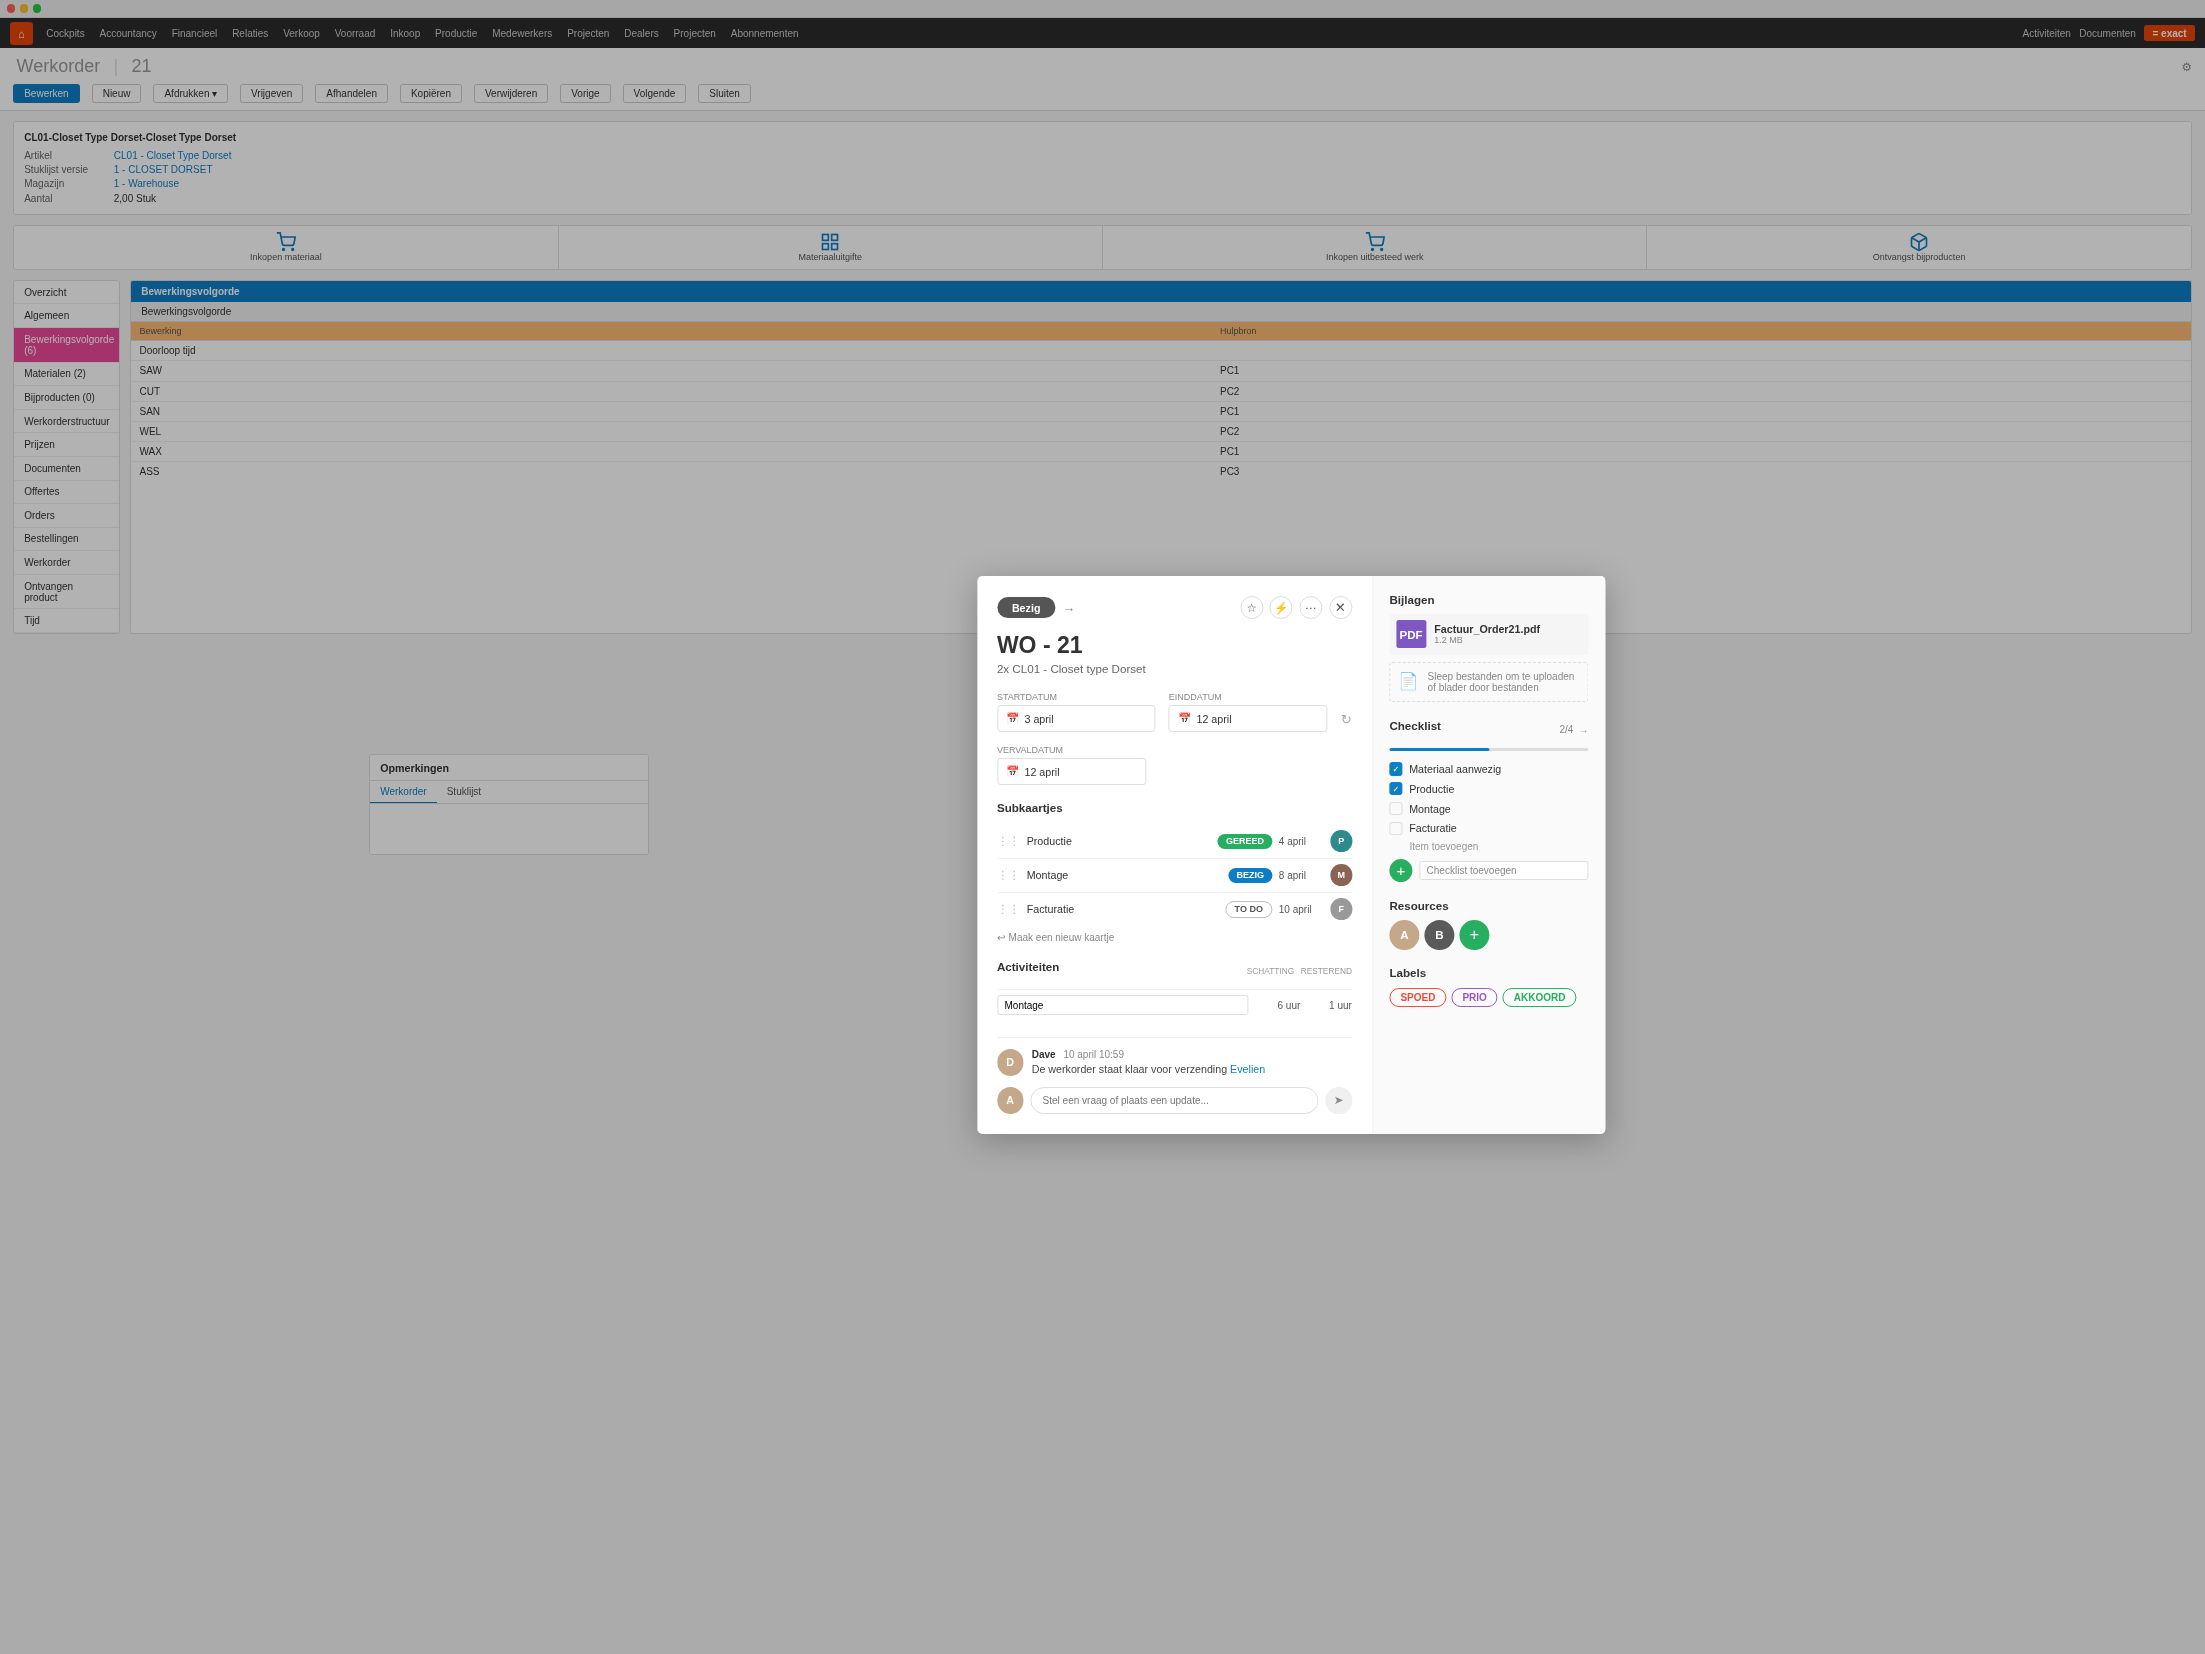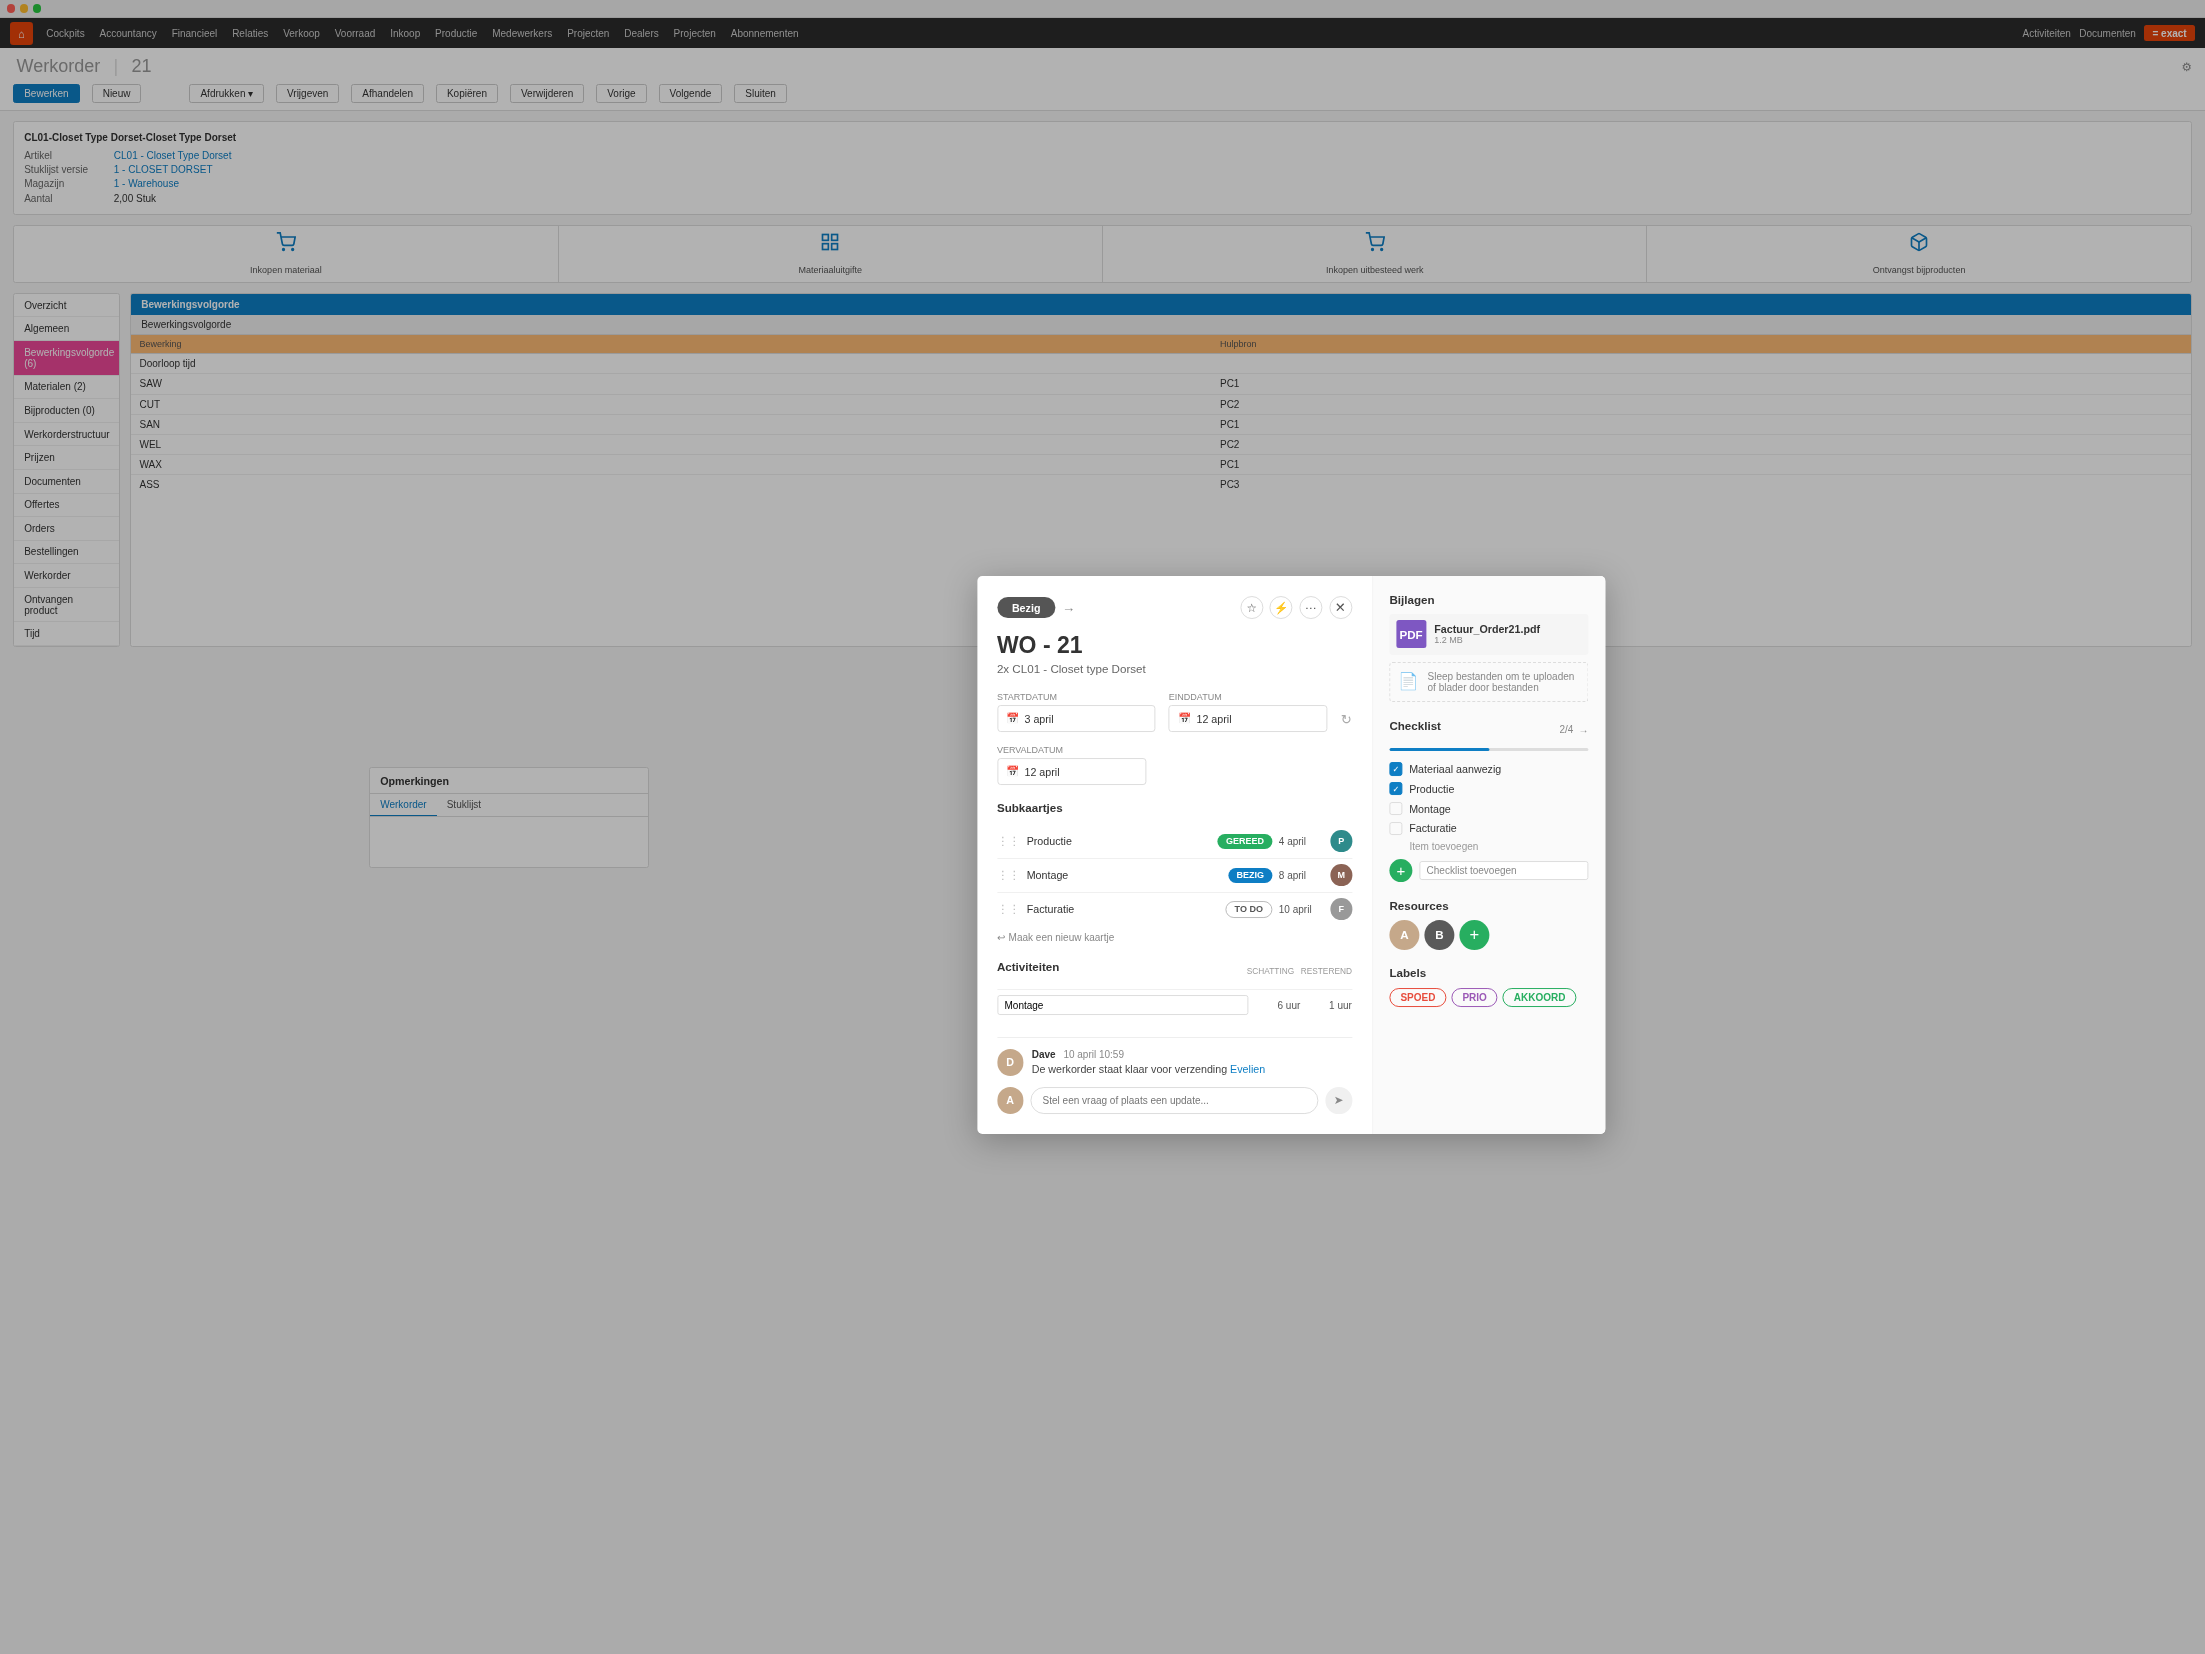--- a/index.html
+++ b/index.html
@@ -62,21 +62,21 @@
     }
     .page-title span { color: #999; margin: 0 3.3px; }
     .toolbar {
       display: flex; gap: 12px; padding-bottom: 6.6px; flex-wrap: wrap;
     }
     .btn {
       padding: 3.3px 10px; border-radius: 2.5px; border: 0.8px solid #ccc;
       background: white; cursor: pointer; font-size: 10px; color: #333;
     }
     .btn-primary { background: #0e7ec4; color: white; border-color: #0e7ec4; }
-    .btn-with-arrow { display: flex; align-items: center; gap: 2.5px; margin-left: 36px; }
+    .btn-with-arrow { display: flex; align-items: center; gap: 2.5px; }
 
     
     .main-content {
       padding: 10px 13.2px;
     }
 
     
     .product-info-card {
       background: white;
       border: 0.8px solid #ddd;
@@ -91,21 +91,21 @@
     .info-value a { color: #0e7ec4; text-decoration: none; }
 
     
     .icon-tabs {
       display: flex; gap: 0; border: 0.8px solid #ddd; border-radius: 2.5px;
       background: white; margin-bottom: 10px; overflow: hidden;
     }
     .icon-tab {
       display: flex; flex-direction: column; align-items: center;
       padding: 6.6px 13.2px; cursor: pointer; border-right: 0.8px solid #ddd;
-      flex: 1; font-size: 9px; color: #555; gap: 13px;
+      flex: 1; font-size: 9px; color: #555; gap: 0;
     }
     .icon-tab:last-child { border-right: none; }
     .icon-tab svg { width: 20px; height: 20px; }
 
     
     .two-col { display: grid; grid-template-columns: 107px 1fr; gap: 10px; }
 
     
     .sidebar-nav { background: white; border: 0.8px solid #ddd; border-radius: 2.5px; overflow: hidden; }
     .sidebar-item {

